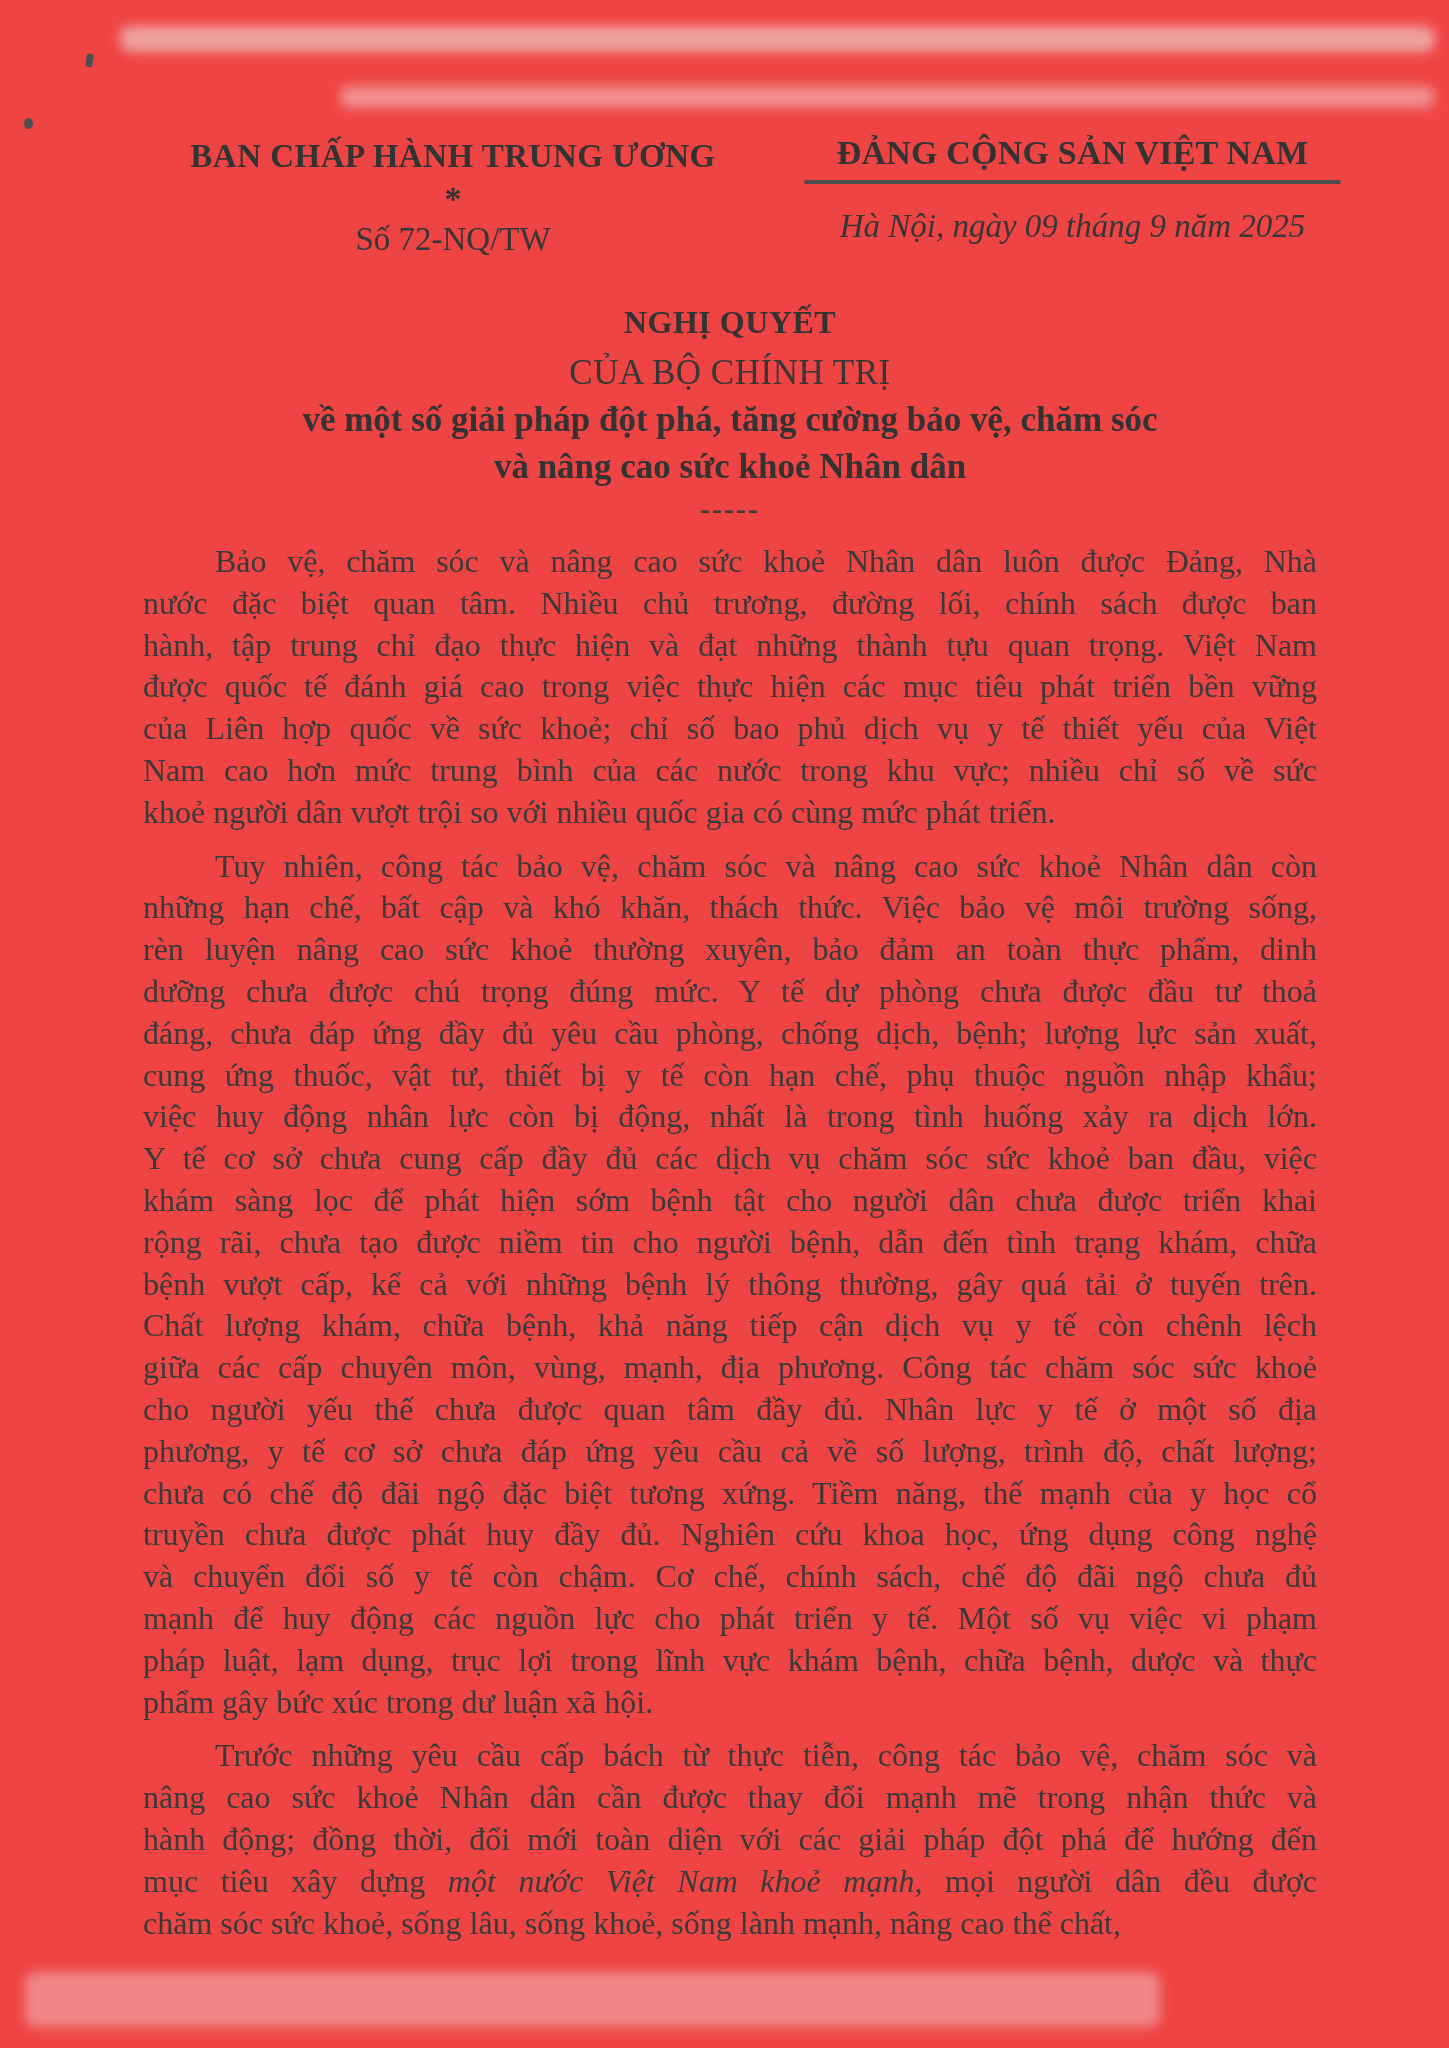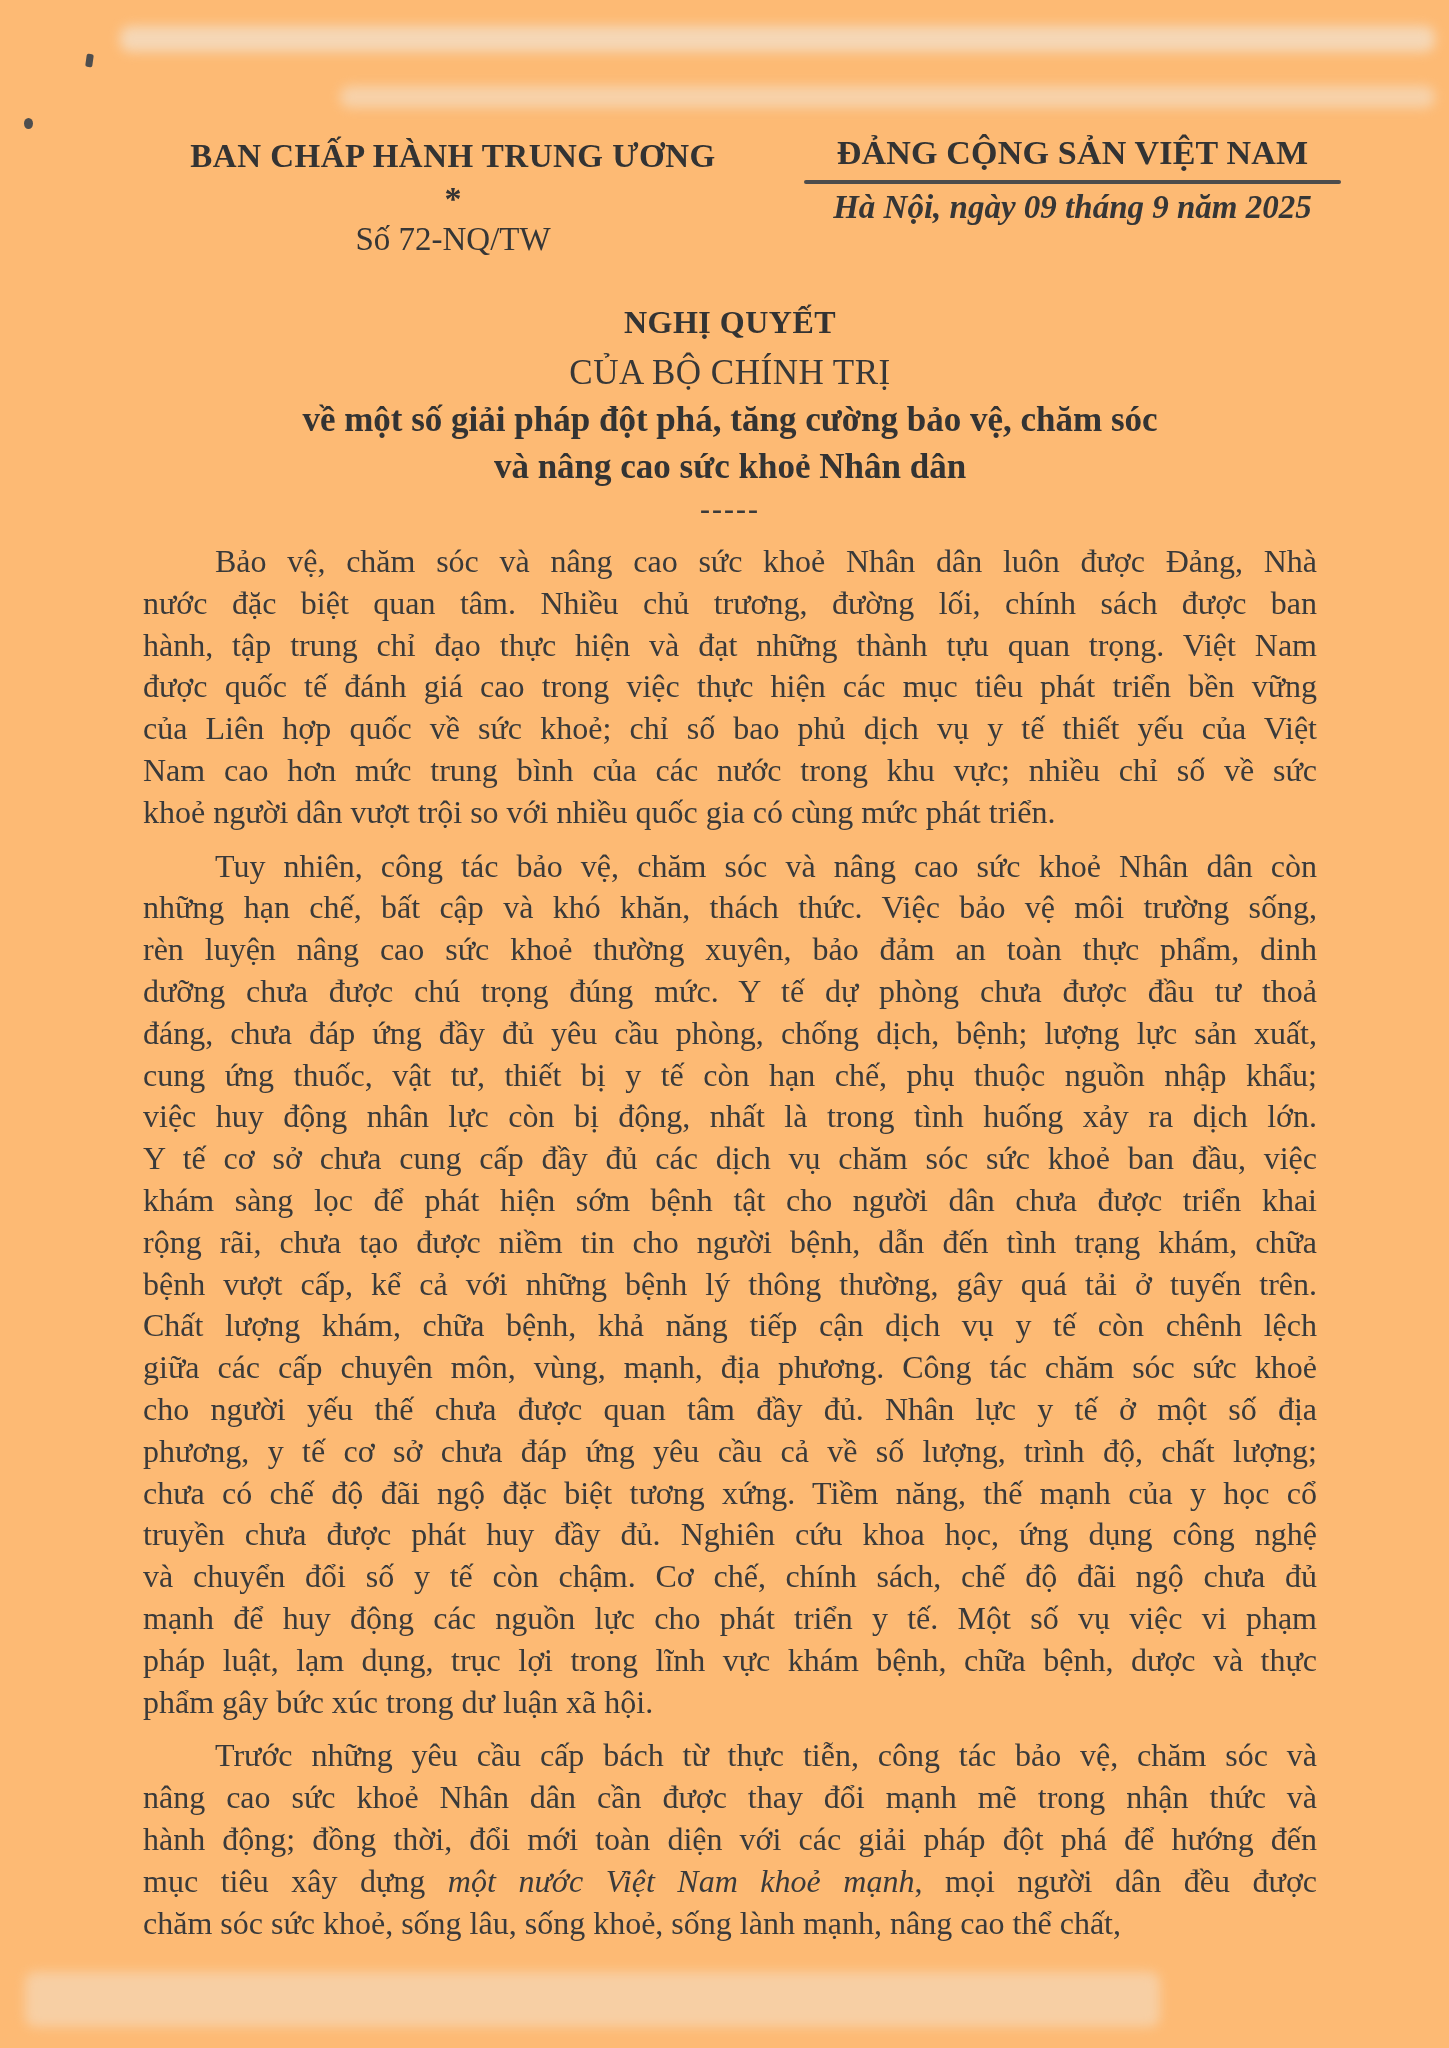--- a/index.html
+++ b/index.html
@@ -1,39 +1,39 @@
 <!DOCTYPE html>
 <html><head>
 <meta charset="utf-8">
 <style>
   html,body { margin:0; padding:0; background:#fcfcfb; }
   .page {
     position:relative; width:1449px; height:2048px;
-    background:#fdba74; overflow:hidden;
+    background:#ef4444; overflow:hidden;
     font-family:"Liberation Serif", serif; color:#3a3a3a;
   }
   
   .ghost { position:absolute; background:#efefec; filter:blur(6px); opacity:.55; border-radius:10px; }
   .ghost.g1 { left:120px; top:26px;  width:1315px; height:26px; }
   .ghost.g2 { left:340px; top:86px;  width:1095px; height:22px; opacity:.45; }
   .ghost.g3 { left:25px;  top:1972px; width:1135px; height:55px; opacity:.4; }
   .speck { position:absolute; background:#4e4e4e; }
   .speck.s1 { left:86px; top:54px; width:7px; height:13px; border-radius:2px; transform:rotate(8deg); }
   .speck.s2 { left:24px; top:118px; width:9px; height:11px; border-radius:50%; }
 
   
   .lh-left  { position:absolute; left:168px; top:136px; width:570px; text-align:center; }
   .org      { font-size:33px; font-weight:bold; color:#333; letter-spacing:.5px; line-height:40px; }
   .star     { font-size:34px; font-weight:bold; line-height:34px; margin-top:6px; color:#333; }
   .doc-number { font-size:33px; line-height:38px; margin-top:4px; color:#363636; }
 
   .lh-right { position:absolute; left:800px; top:132px; width:545px; text-align:center; }
   .party    { font-size:34px; font-weight:bold; color:#333; letter-spacing:.2px; line-height:42px; }
   .rule     { width:537px; height:4px; background:#4c4c4c; margin:6px auto 0; border-radius:2px; }
-  .dateline { font-size:33px; font-weight:bold; font-style:italic; margin-top:5px; color:#363636; }
+  .dateline { font-size:33px; font-weight:normal; font-style:italic; margin-top:24px; color:#363636; }
 
   
   .title-block { position:absolute; left:143px; top:298px; width:1174px; text-align:center; }
   .t1  { font-size:32px; font-weight:bold; line-height:48px; color:#333; letter-spacing:.5px; }
   .t2  { font-size:35px; line-height:47px; margin-top:3px; color:#373737; letter-spacing:.5px;text-align:center; }
   .t3  { font-size:35px; font-weight:bold; line-height:47px; color:#333; }
   .sep { font-size:30px; font-weight:bold; letter-spacing:2px; line-height:22px; margin-top:8px; color:#3a3a3a; }
 
   
   .body-text { position:absolute; left:143px; top:517px; width:1174px;

